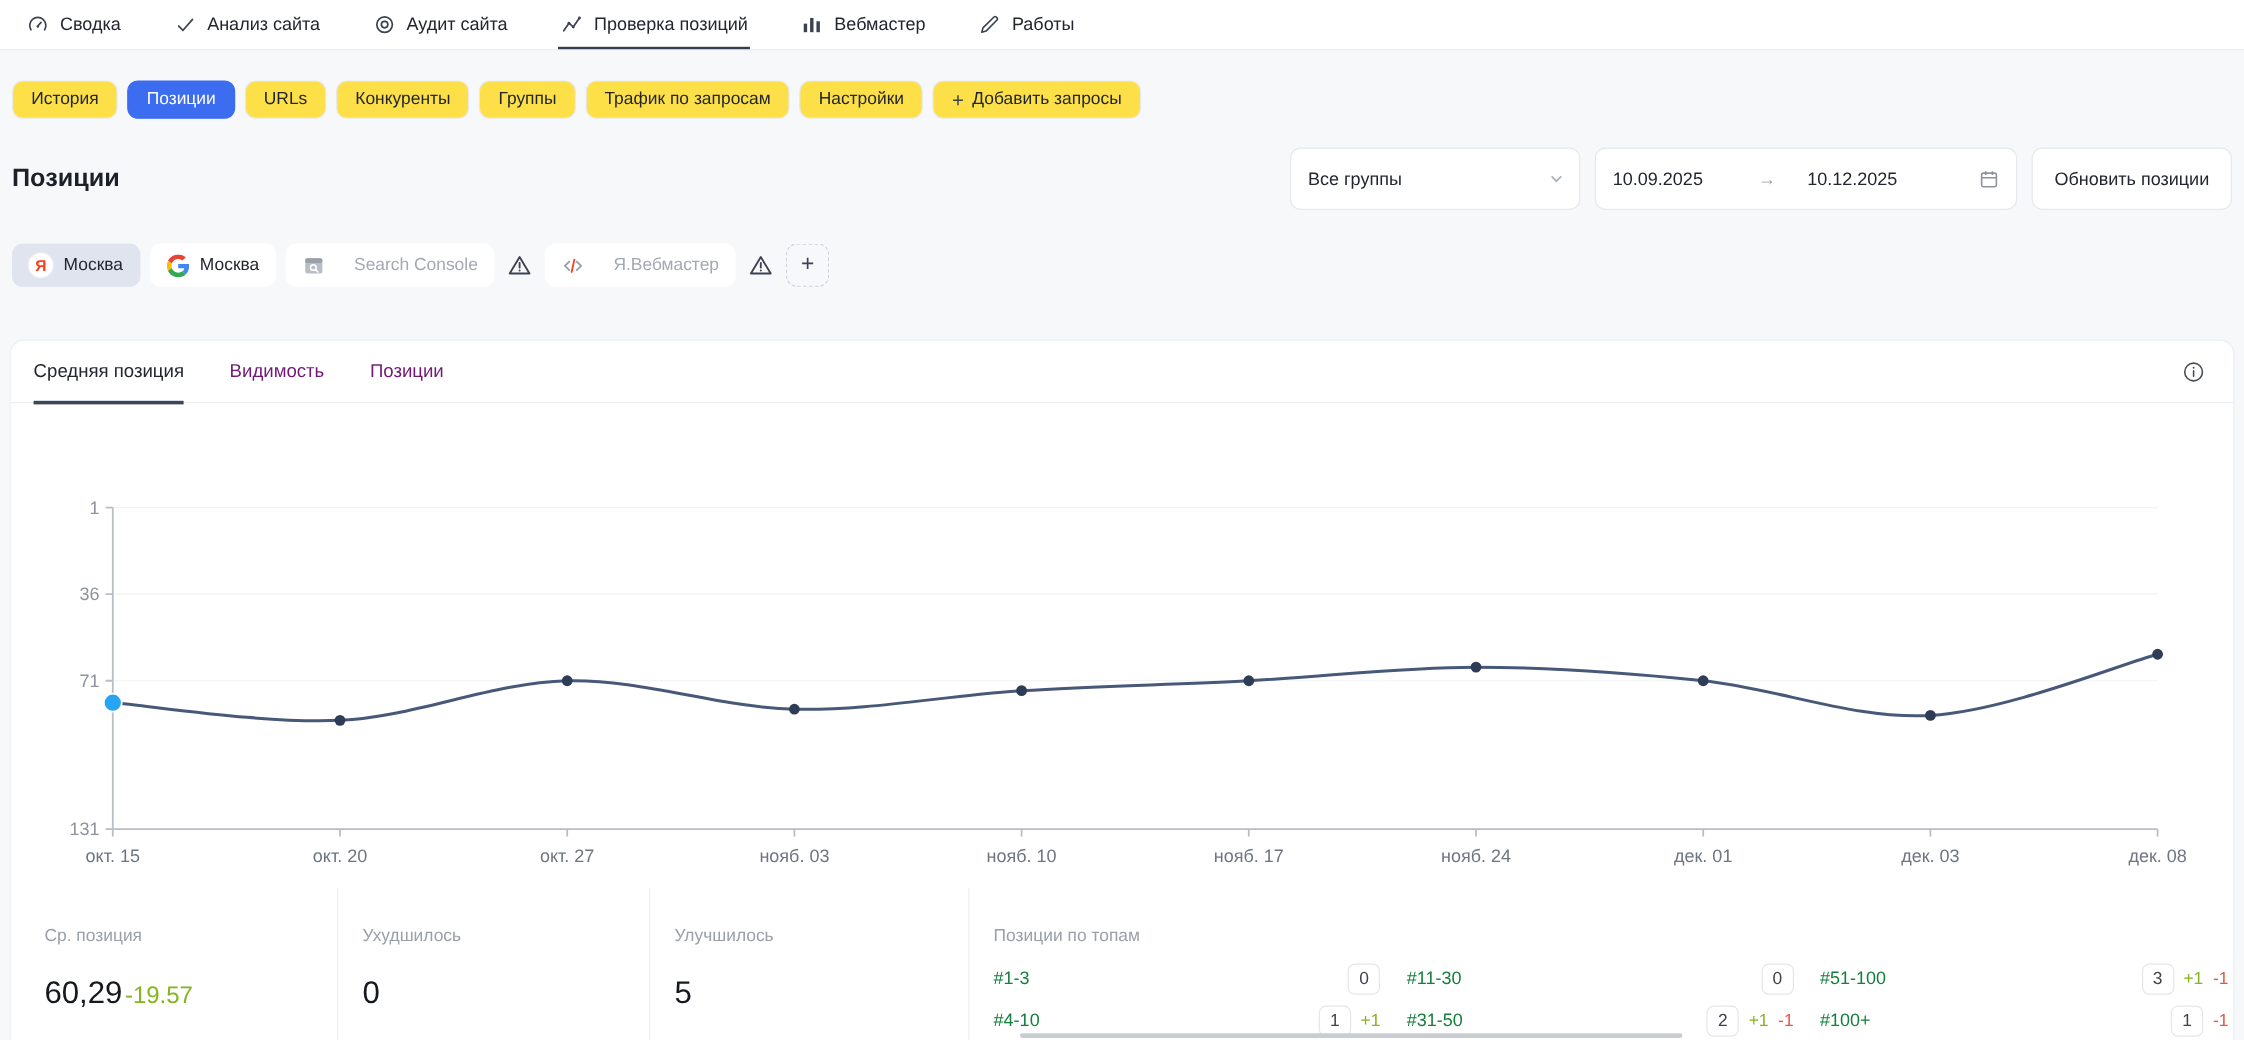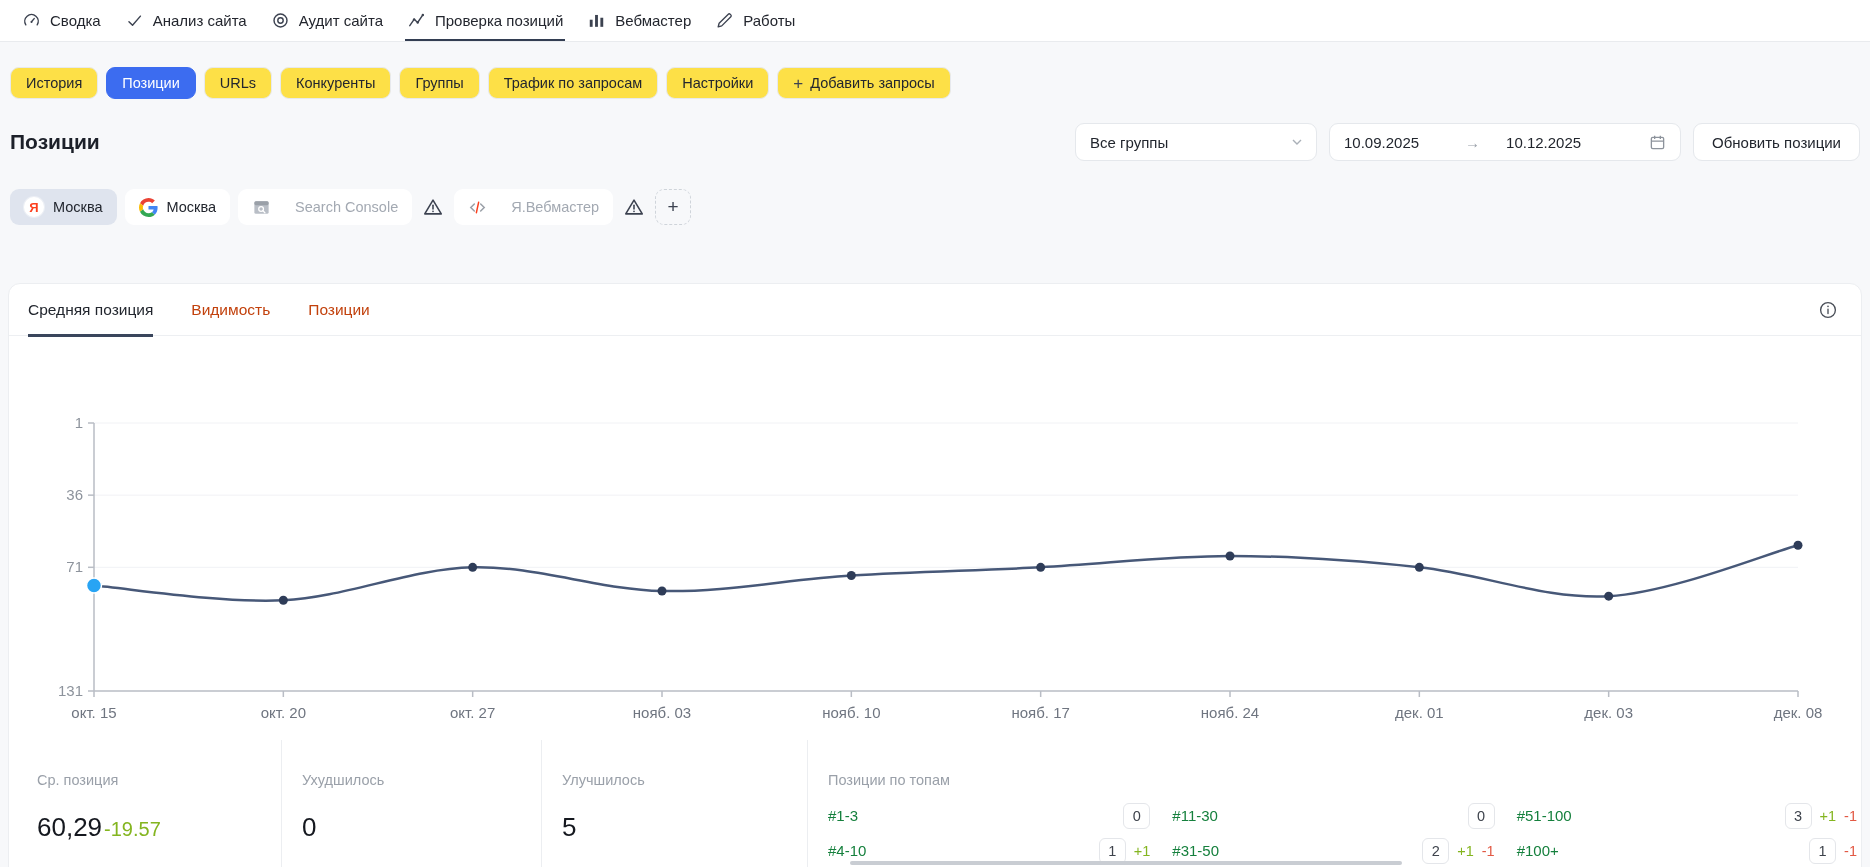--- a/index.html
+++ b/index.html
@@ -7,21 +7,21 @@
   body {
     background:#f7f8fa;
     font-family:"Liberation Sans", sans-serif;
     color:#22262e;
     overflow:hidden;
     position:relative;
   }
   
   .topnav {
     height:42px; background:#fff; border-bottom:1px solid #e9ebee;
-    display:flex; align-items:stretch; gap:24px; padding:0 16px 0 22px;
+    display:flex; align-items:stretch; gap:44px; padding:0 16px 0 22px;
   }
   .nav-item {
     display:flex; align-items:center; gap:9px; font-size:15px; color:#23262e;
     position:relative; cursor:pointer; white-space:nowrap;
   }
   .nav-item .ic { width:19px; height:19px; color:#3c4250; display:block; }
   .nav-item.active::after {
     content:""; position:absolute; left:-2px; right:-2px; bottom:0; height:2px; background:#333e52;
   }
   
@@ -31,21 +31,21 @@
     background:#fde047; border:1px solid #e7e9ed; border-radius:9px;
     font-size:14.5px; color:#23262e; cursor:pointer; white-space:nowrap;
   }
   .pill.active { background:#3c6cf0; border-color:#3c6cf0; color:#fff; }
   .pill .plus { font-size:17px; margin-right:7px; color:#3c4250; line-height:1; }
   
   .page-header { display:flex; align-items:center; padding:24px 10px 0 10px; }
   .page-title { font-size:21px; font-weight:bold; color:#1c2029; }
   .header-controls { margin-left:auto; display:flex; gap:12px; }
   .ctrl {
-    height:38px; background:#fff; border:1px solid #e5e8ec; border-radius:9px;
+    height:52px; background:#fff; border:1px solid #e5e8ec; border-radius:9px;
     display:flex; align-items:center; font-size:15px; color:#22262e; cursor:pointer;
   }
   .group-select { width:242px; padding:0 12px 0 14px; }
   .group-select .chev { margin-left:auto; color:#aab0b8; }
   .date-range { width:352px; padding:0 14px; }
   .date-range .arrow { color:#9aa0a9; margin:0 26px 0 46px; font-size:15px; }
   .date-range .cal { margin-left:auto; color:#8d939c; }
   .btn-update { padding:0 18px; font-size:15px; }
   
   .engines { display:flex; align-items:center; gap:8px; padding:28px 10px 0 10px; }
@@ -68,21 +68,21 @@
   }
   
   .card {
     position:absolute; left:8px; right:8px; top:283px; height:600px;
     background:#fff; border:1px solid #eceef1; border-radius:12px;
   }
   .card-tabs {
     display:flex; gap:38px; padding:0 24px 0 19px; height:52px; align-items:center;
     border-bottom:1px solid #edeff2; position:relative;
   }
-  .ctab { font-size:15.5px; color:#c2410c; position:relative; height:52px; display:flex; align-items:center; cursor:pointer; }
+  .ctab { font-size:15.5px; color:#701a75; position:relative; height:52px; display:flex; align-items:center; cursor:pointer; }
   .ctab.active { color:#22262e; }
   .ctab.active::after { content:""; position:absolute; left:0; right:0; bottom:-1px; height:2.5px; background:#3a465c; }
   .info-btn { margin-left:auto; width:18px; height:18px; color:#4a4f58; cursor:pointer; }
   
   .chart-wrap { padding-top:12px; }
   .chart-wrap svg { display:block; width:1852px; height:380px; }
   
   .stats {
     position:absolute; left:0; right:0; top:456px; height:144px;
     display:grid; grid-template-columns:272px 260px 266px 1fr;

